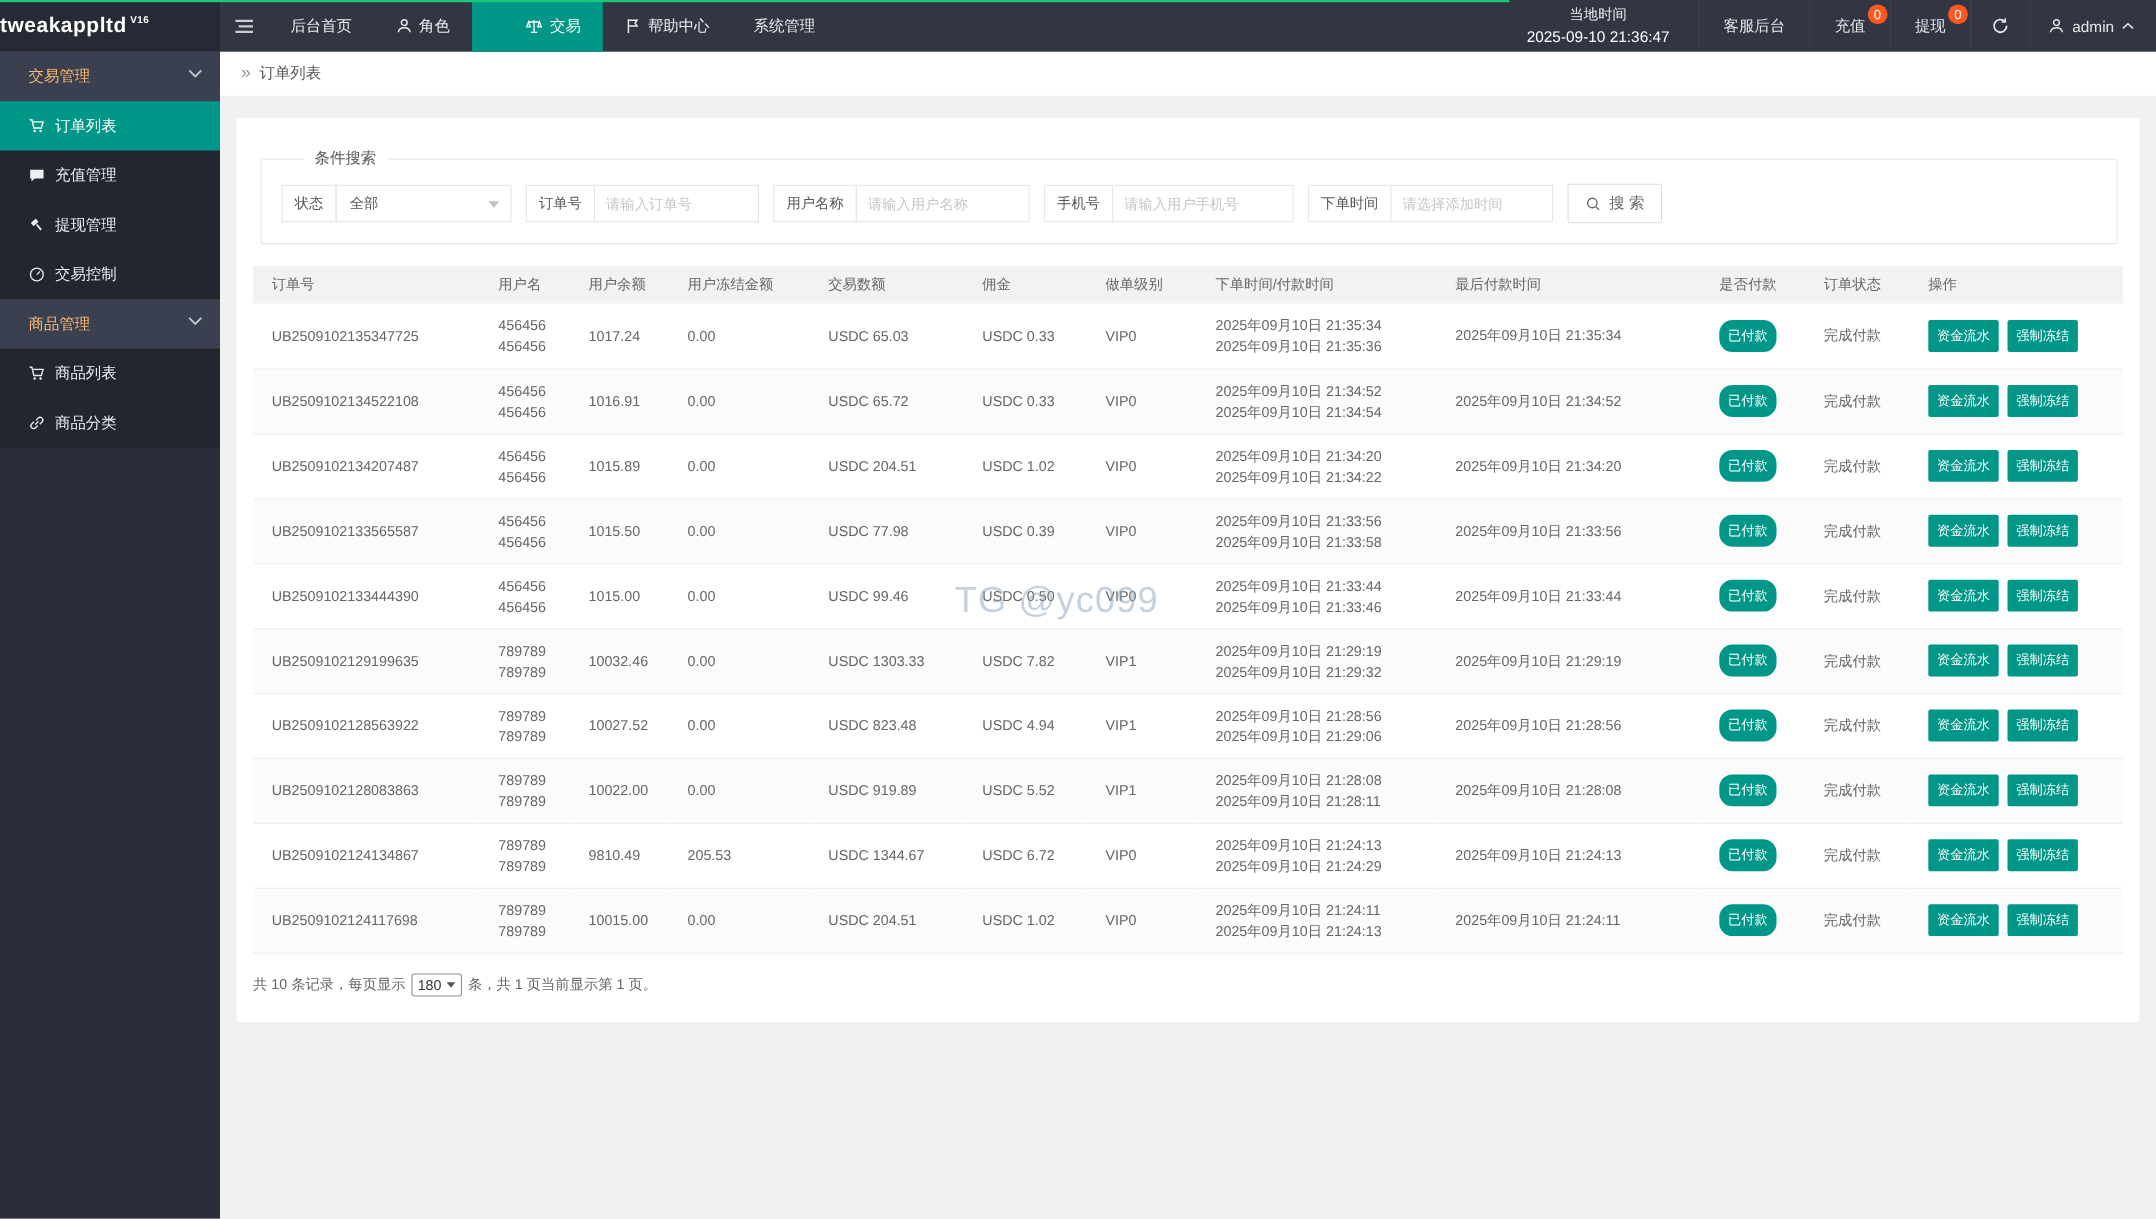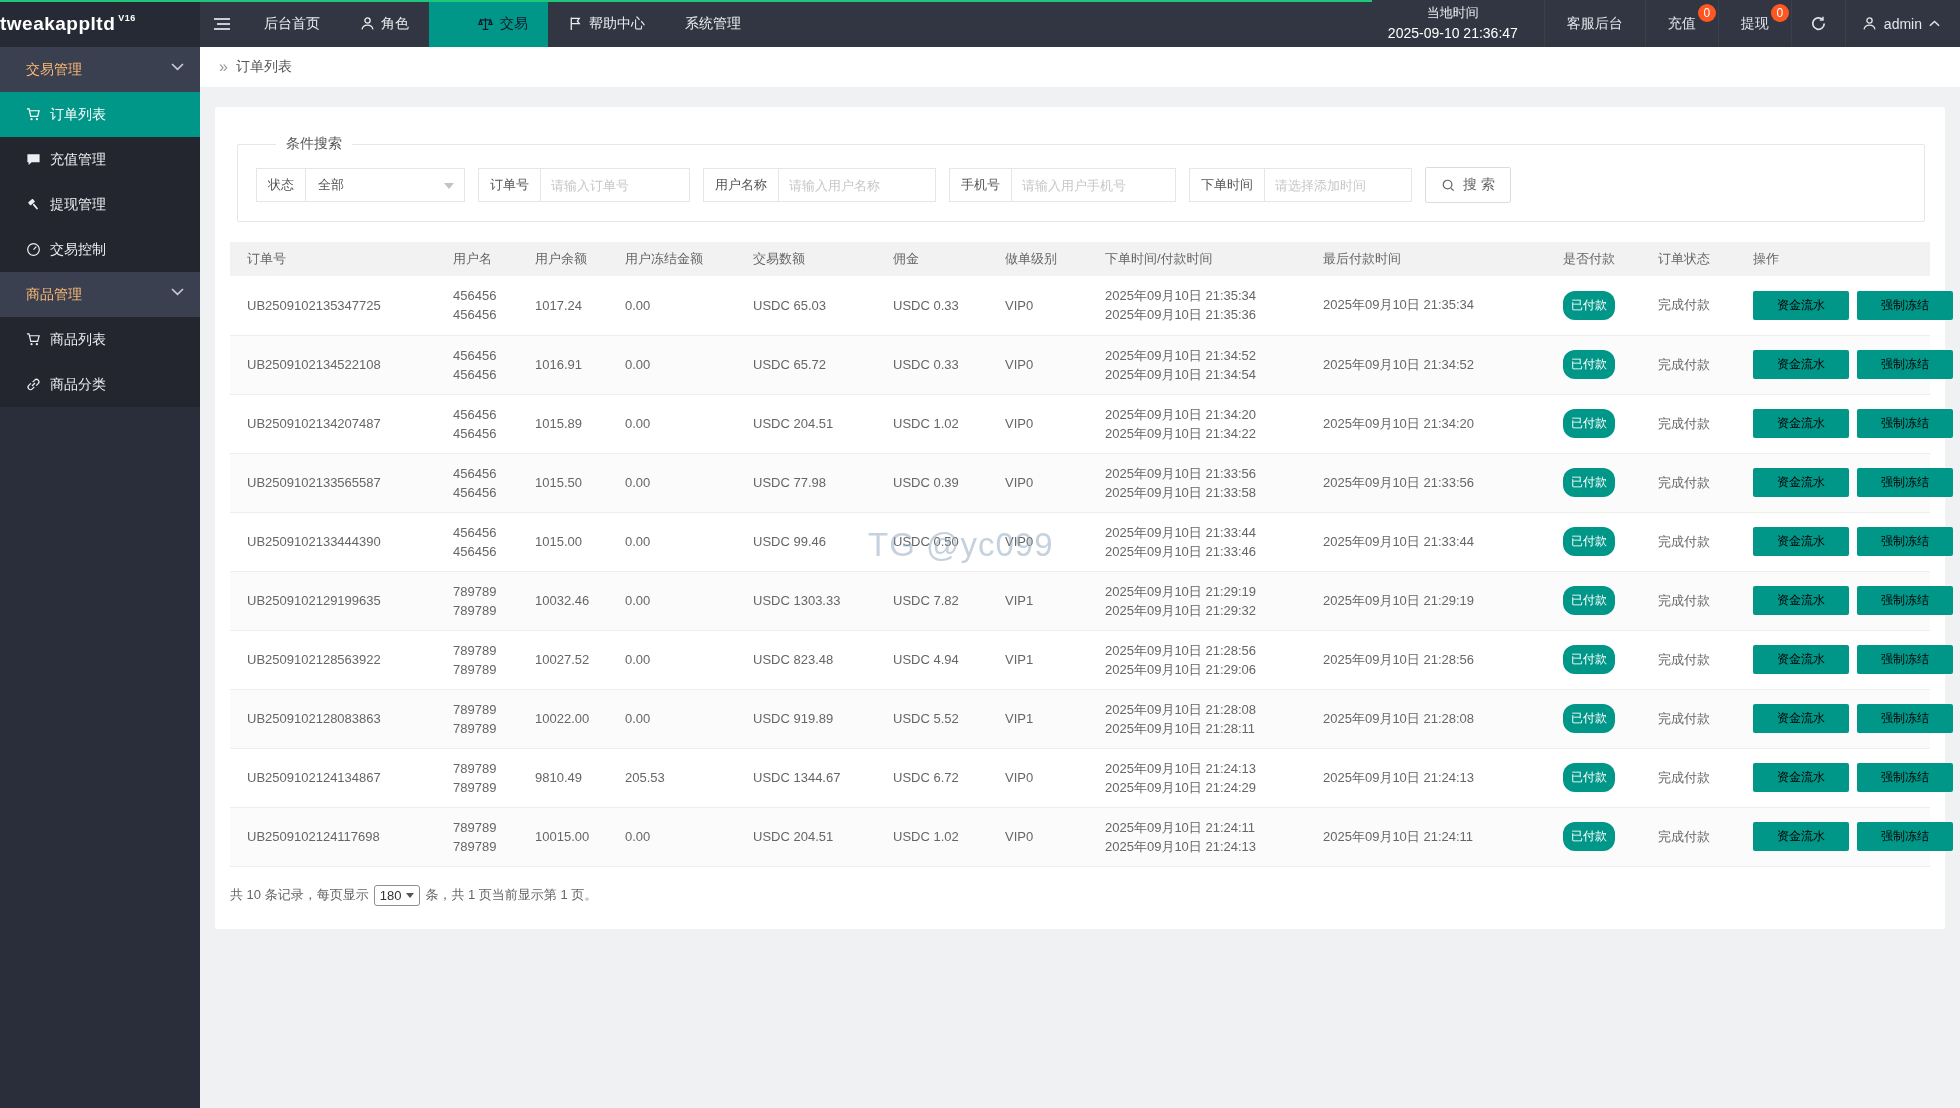--- a/index.html
+++ b/index.html
@@ -7,21 +7,21 @@
   body { position:relative; background:#f0f1f2; font-family:"Liberation Sans","DejaVu Sans",sans-serif; overflow:hidden; }
 
   
   .topbar { position:absolute; left:0; top:0; width:1960px; height:47px; background:#313642; display:flex; align-items:stretch; z-index:20; }
   .progress-line { position:absolute; left:0; top:0; height:2px; width:1372px; background:#1dc779; z-index:30; }
   .logo { width:200px; height:47px; background:#262a34; color:#fff; display:flex; align-items:center; font-size:19px; font-weight:bold; letter-spacing:.5px; flex:0 0 auto; }
   .logo sup { font-size:9px; font-weight:bold; margin-left:3px; transform:translateY(-6px); }
   .top-toggle { width:44px; display:flex; align-items:center; justify-content:center; color:#c9cdd4; cursor:pointer; }
   .top-nav { display:flex; align-items:stretch; }
   .top-nav-item { display:flex; align-items:center; gap:6px; padding:0 20px; color:#ebedf0; font-size:14px; cursor:pointer; white-space:nowrap; }
-  .top-nav-item.active { background:#009688; color:#0f172a;padding-left:48px; }
+  .top-nav-item.active { background:#009688; color:#ffffff;padding-left:48px; }
   .top-right { margin-left:auto; display:flex; align-items:stretch; color:#e3e5e9; font-size:14px; }
   .time-block { display:flex; flex-direction:column; align-items:center; justify-content:center; padding:0 26px; line-height:1.5; }
   .time-label { font-size:13px; color:#eceef1; }
   .time-value { font-size:14px; color:#fff; }
   .top-action { position:relative; display:flex; align-items:center; padding:0 22px; cursor:pointer; border-left:1px solid rgba(255,255,255,.05); white-space:nowrap; }
   .top-badge { position:absolute; top:4px; right:2px; min-width:18px; height:18px; line-height:18px; border-radius:9px; background:#ff5722; color:#fff; font-size:12px; text-align:center; padding:0 4px; }
   .top-refresh { display:flex; align-items:center; padding:0 18px; color:#dfe2e6; cursor:pointer; border-left:1px solid rgba(255,255,255,.05); }
   .top-user { display:flex; align-items:center; gap:7px; padding:0 20px 0 16px; cursor:pointer; border-left:1px solid rgba(255,255,255,.05); }
 
   
@@ -54,21 +54,21 @@
   .select-caret { position:absolute; right:10px; top:14px; width:0; height:0; border-left:5px solid transparent; border-right:5px solid transparent; border-top:6px solid #c2c2c2; }
   .search-btn { height:36px; display:flex; align-items:center; gap:7px; padding:0 15px; border:1px solid #dcdcdc; border-radius:2px; background:#fff; color:#666; font-size:14px; cursor:pointer; font-family:inherit; }
 
   
   .order-table { width:1700px; margin:20px 15px 0; border-collapse:collapse; table-layout:fixed; }
   .order-table th { background:#f2f2f2; height:34px; font-weight:normal; color:#666; font-size:13px; text-align:left; padding-left:17px; white-space:nowrap; }
   .order-table td { height:59px; border-bottom:1px solid #eeeeee; color:#666; font-size:13px; padding-left:17px; white-space:nowrap; vertical-align:middle; }
   .order-table tbody tr:nth-child(even) td { background:#fbfbfb; }
   .two-line div { line-height:19px; }
   .badge-paid { display:inline-block; background:#009688; color:#fff; font-size:12px; padding:6px 8px; border-radius:12px; }
-  .op-btn { display:inline-block; background:#009688; color:#000000; font-size:12px; padding:6px 24px; border-radius:2px; margin-right:8px; cursor:pointer; border:none; font-family:inherit; }
+  .op-btn { display:inline-block; background:#009688; color:#ffffff; font-size:12px; padding:6px 8px; border-radius:2px; margin-right:8px; cursor:pointer; border:none; font-family:inherit; }
 
   
   .pager { margin:18px 15px 0; font-size:13px; color:#666; display:flex; align-items:center; }
   .pagesize-select { display:inline-flex; align-items:center; gap:5px; border:1px solid #8f8f8f; border-radius:3px; padding:2px 5px; margin:0 5px; font-size:13px; color:#333; background:#fff; cursor:pointer; }
   .pagesize-caret { width:0; height:0; border-left:4px solid transparent; border-right:4px solid transparent; border-top:5px solid #555; }
 
   
   .watermark { position:absolute; left:868px; top:526px; font-size:33px; color:rgba(140,165,190,.5); letter-spacing:1px; z-index:8; pointer-events:none; }
 
   svg { display:block; }

